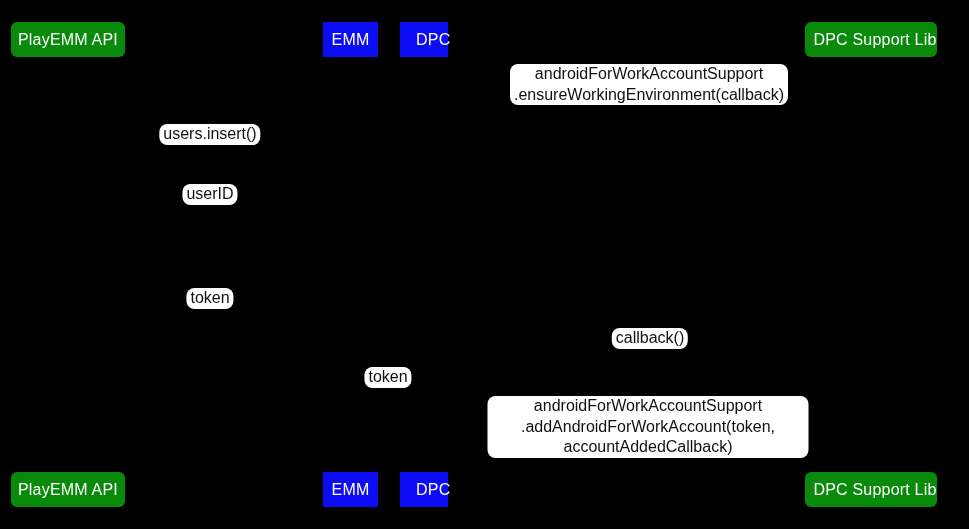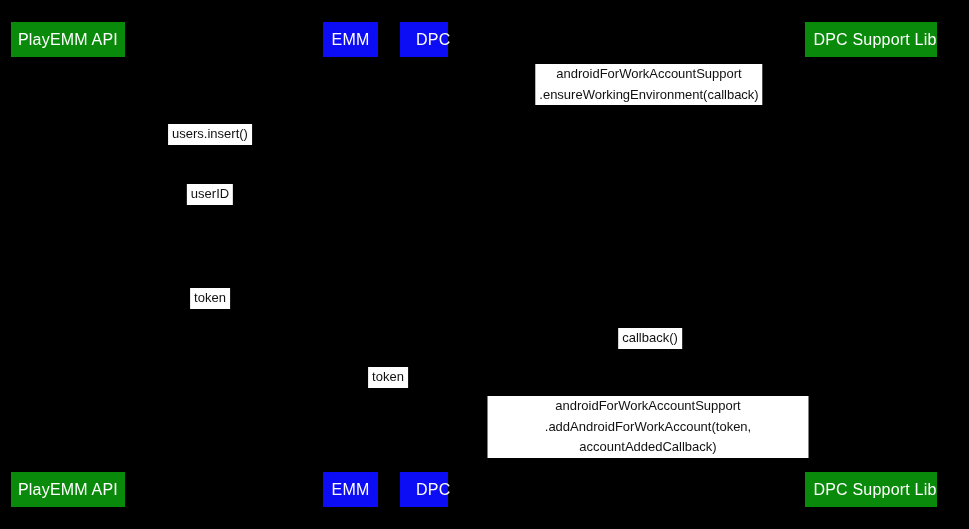--- a/index.html
+++ b/index.html
@@ -18,39 +18,40 @@
   .actor {
     position: absolute;
     height: 35px;
     line-height: 35px;
     text-align: center;
     color: var(--actor-text, #ffffff);
     font-size: 16px;
     letter-spacing: 0.2px;
     box-sizing: border-box;
   }
-  .actor.green { background: var(--green, #0a8a0a); }
+  .actor.green { background: var(--green, #0a8a0a); border-radius: 6px; }
   .actor.blue  { background: var(--blue,  #0d0df5); }
   .row-top    { top: 22px; }
   .row-bottom { top: 472px; }
   .p0 { left: 11px;  width: 114px; }
   .p1 { left: 323px; width: 55px;  }
   .p2 { left: 400px; width: 48px; padding-left: 16px;  }
   .p3 { left: 805px; width: 132px; padding-left: 8px; }
 
   .msg {
     position: absolute;
     transform: translateX(-50%);
     background: var(--label-bg, #ffffff);
     color: var(--label-text, #111111);
-    font-size: 13px;
+    font-size: 16px;
     line-height: 20.5px;
     padding: 0 4px;
     white-space: pre-line;
     text-align: center;
+    border-radius: 8px;
   }
   .m0 { left: 649px; top: 64px;  }
   .m1 { left: 210px; top: 124px; }
   .m2 { left: 210px; top: 184px; }
   .m3 { left: 210px; top: 210px; }
   .m4 { left: 209px; top: 249px; }
   .m5 { left: 210px; top: 288px; }
   .m6 { left: 650px; top: 328px; }
   .m7 { left: 388px; top: 367px; }
   .m8 { left: 648px; top: 396px; }

